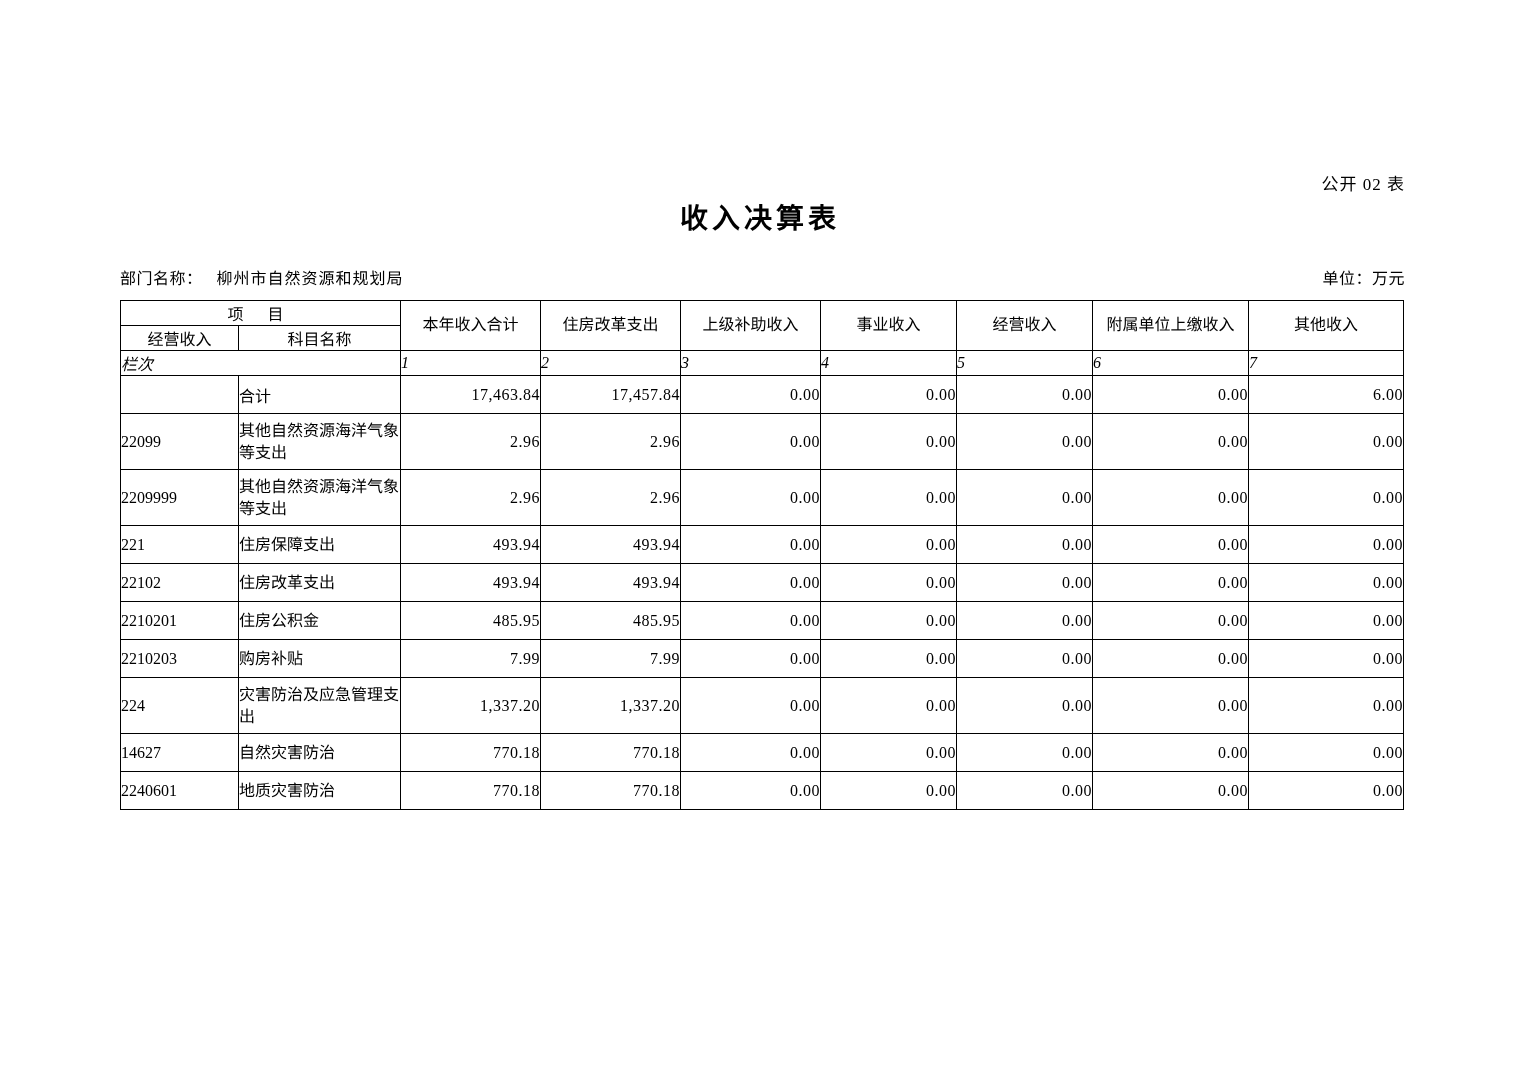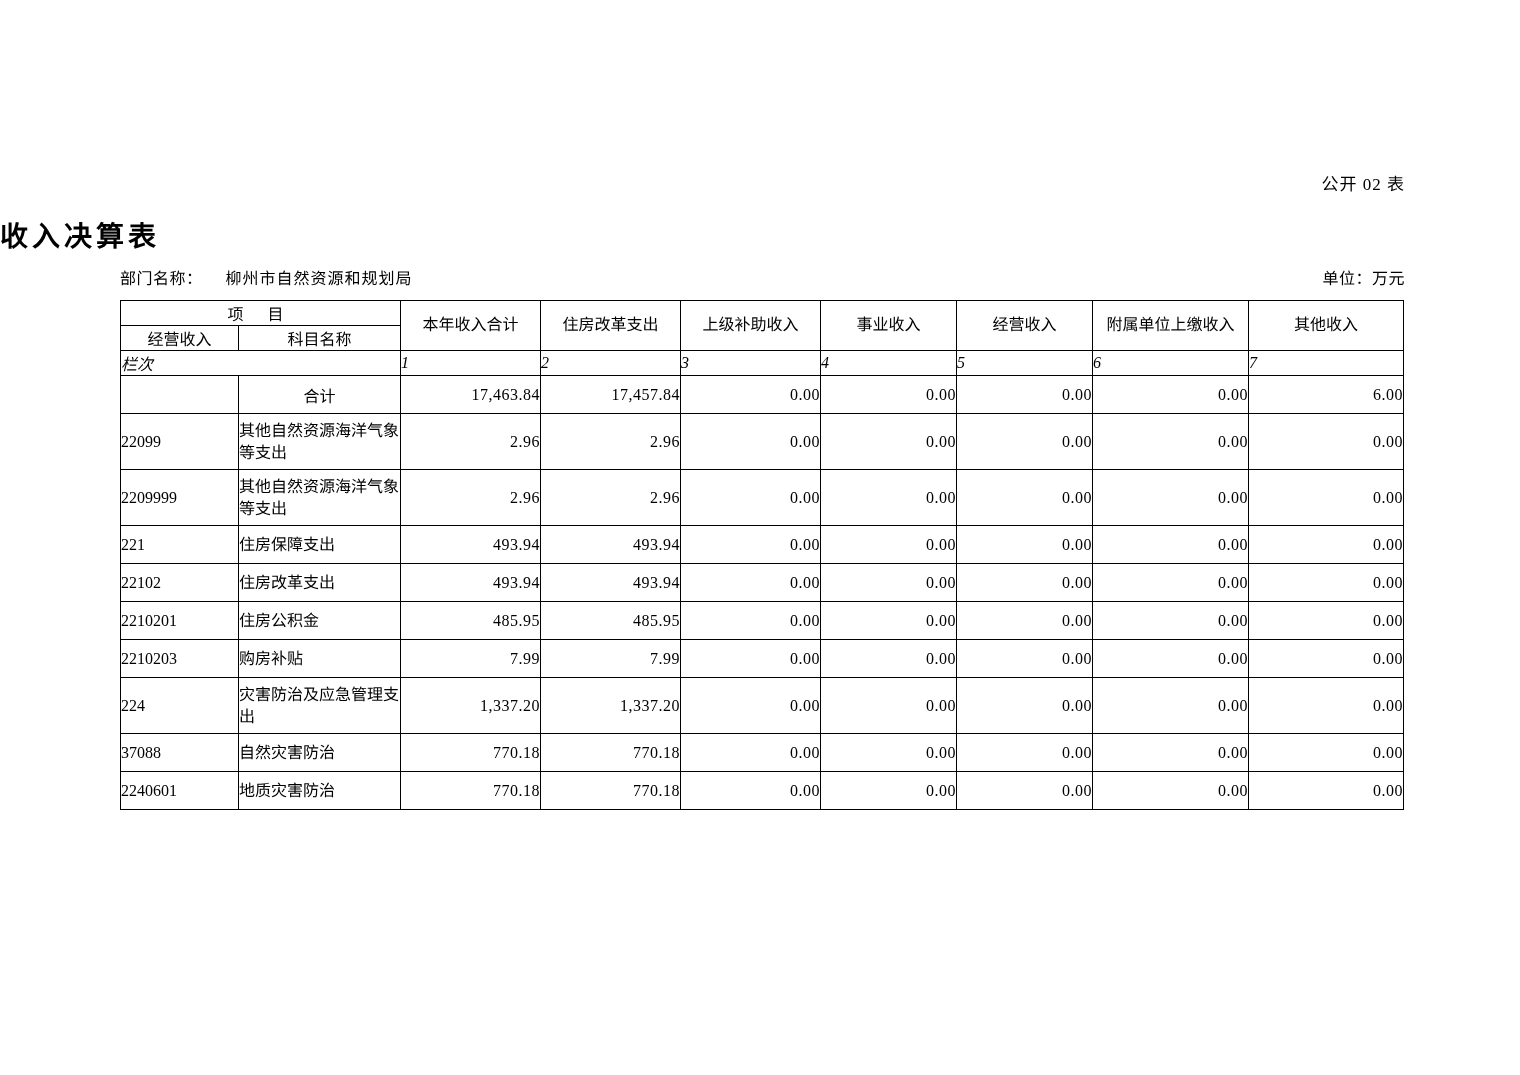--- a/index.html
+++ b/index.html
@@ -23,42 +23,42 @@
   }
   .form-code {
     position: absolute;
     top: 170px;
     right: 115px;
     font-size: 17px;
     letter-spacing: 1px;
   }
   .doc-title {
     position: absolute;
-    top: 214px;
+    top: 196px;
     left: 0;
     width: 1520px;
-    text-align: left;
+    text-align: center;
     font-size: 28px;
     font-weight: bold;
     letter-spacing: 4px;
   }
   .meta-row {
     position: absolute;
     top: 265px;
     left: 120px;
     width: 1285px;
     display: flex;
     justify-content: space-between;
     font-size: 16px;
   }
   .meta-left {
     letter-spacing: 0.5px;
   }
   .meta-left .dept-name {
-    margin-left: 23px;
+    margin-left: 14px;
     letter-spacing: 1px;
   }
   .meta-right {
     letter-spacing: 0.5px;
   }
   table.budget {
     position: absolute;
     top: 300px;
     left: 120px;
     border-collapse: collapse;
@@ -81,21 +81,21 @@
   .code {
     text-align: left;
     padding: 6px 4px 6px 10px;
   }
   .name {
     text-align: left;
     padding: 6px 4px 6px 14px;
     line-height: 1.35;
   }
   .name-center {
-    text-align: center;
+    text-align: left;
     padding: 6px 4px;
     margin-left: 11px;
   }
   .hdr-item {
     text-align: center;
     letter-spacing: 10px;
     padding: 8px 0 8px 10px;
   }
   .hdr-sub {
     text-align: center;
@@ -252,21 +252,21 @@
         <td class="name">灾害防治及应急管理支出</td>
         <td class="num">1,337.20</td>
         <td class="num">1,337.20</td>
         <td class="num">0.00</td>
         <td class="num">0.00</td>
         <td class="num">0.00</td>
         <td class="num">0.00</td>
         <td class="num">0.00</td>
       </tr>
       <tr class="row-h">
-        <td class="code">37088</td>
+        <td class="code">14627</td>
         <td class="name">自然灾害防治</td>
         <td class="num">770.18</td>
         <td class="num">770.18</td>
         <td class="num">0.00</td>
         <td class="num">0.00</td>
         <td class="num">0.00</td>
         <td class="num">0.00</td>
         <td class="num">0.00</td>
       </tr>
       <tr class="row-h">

